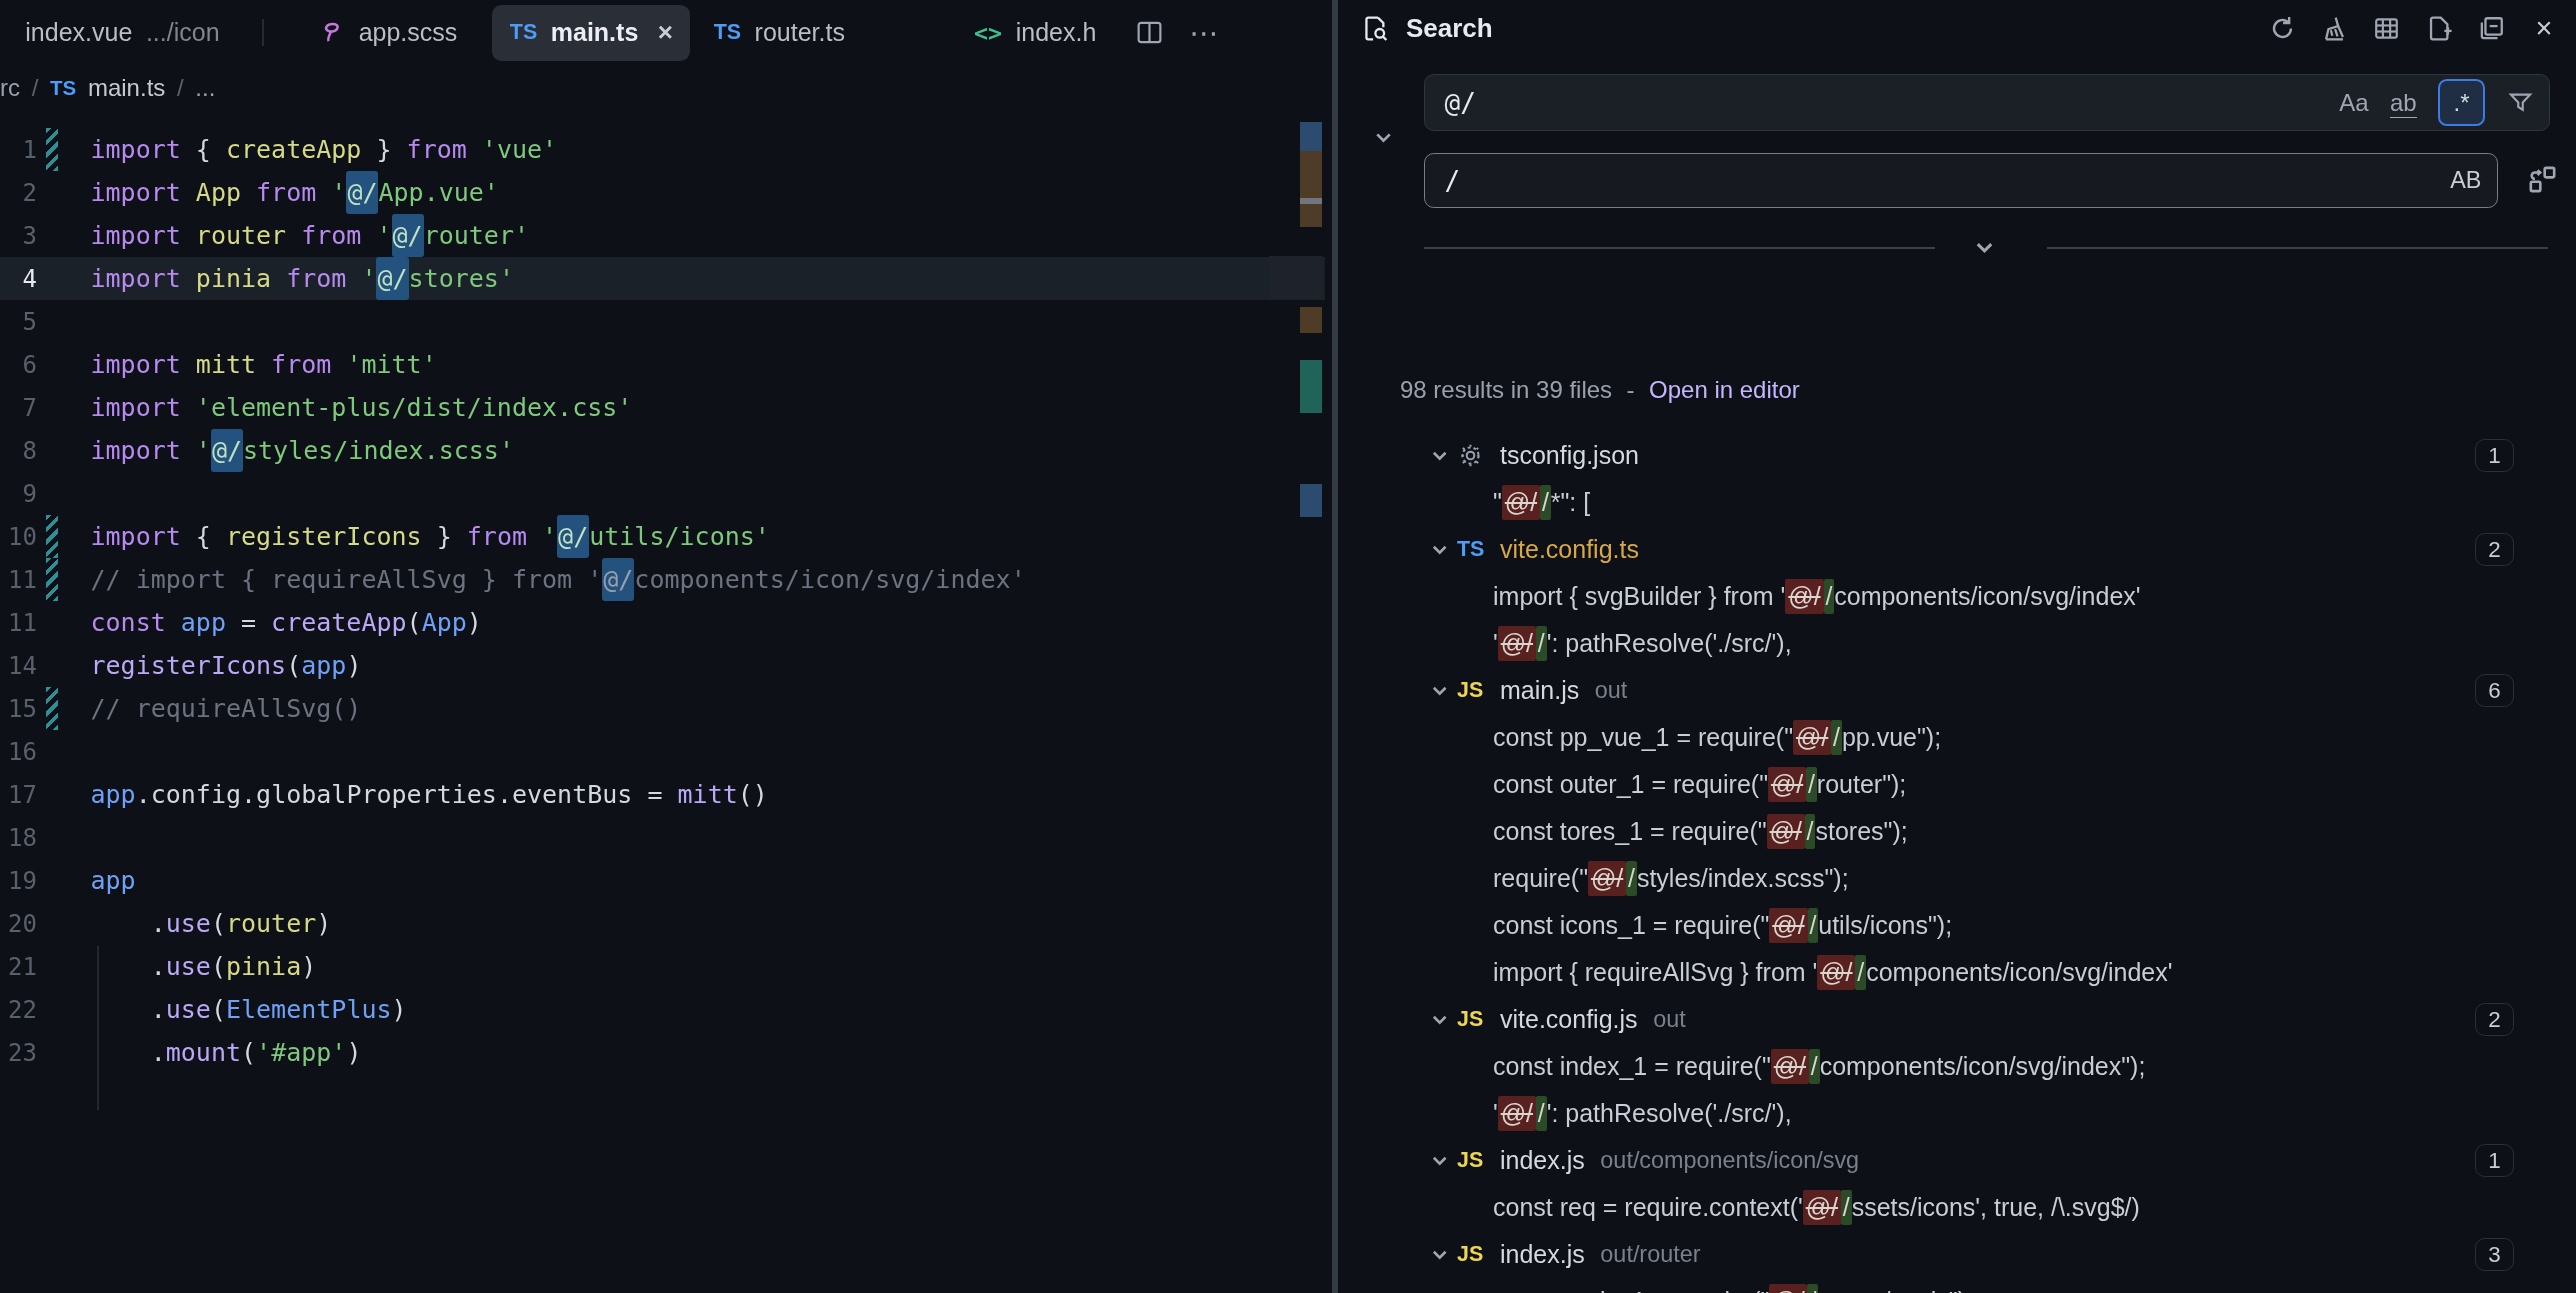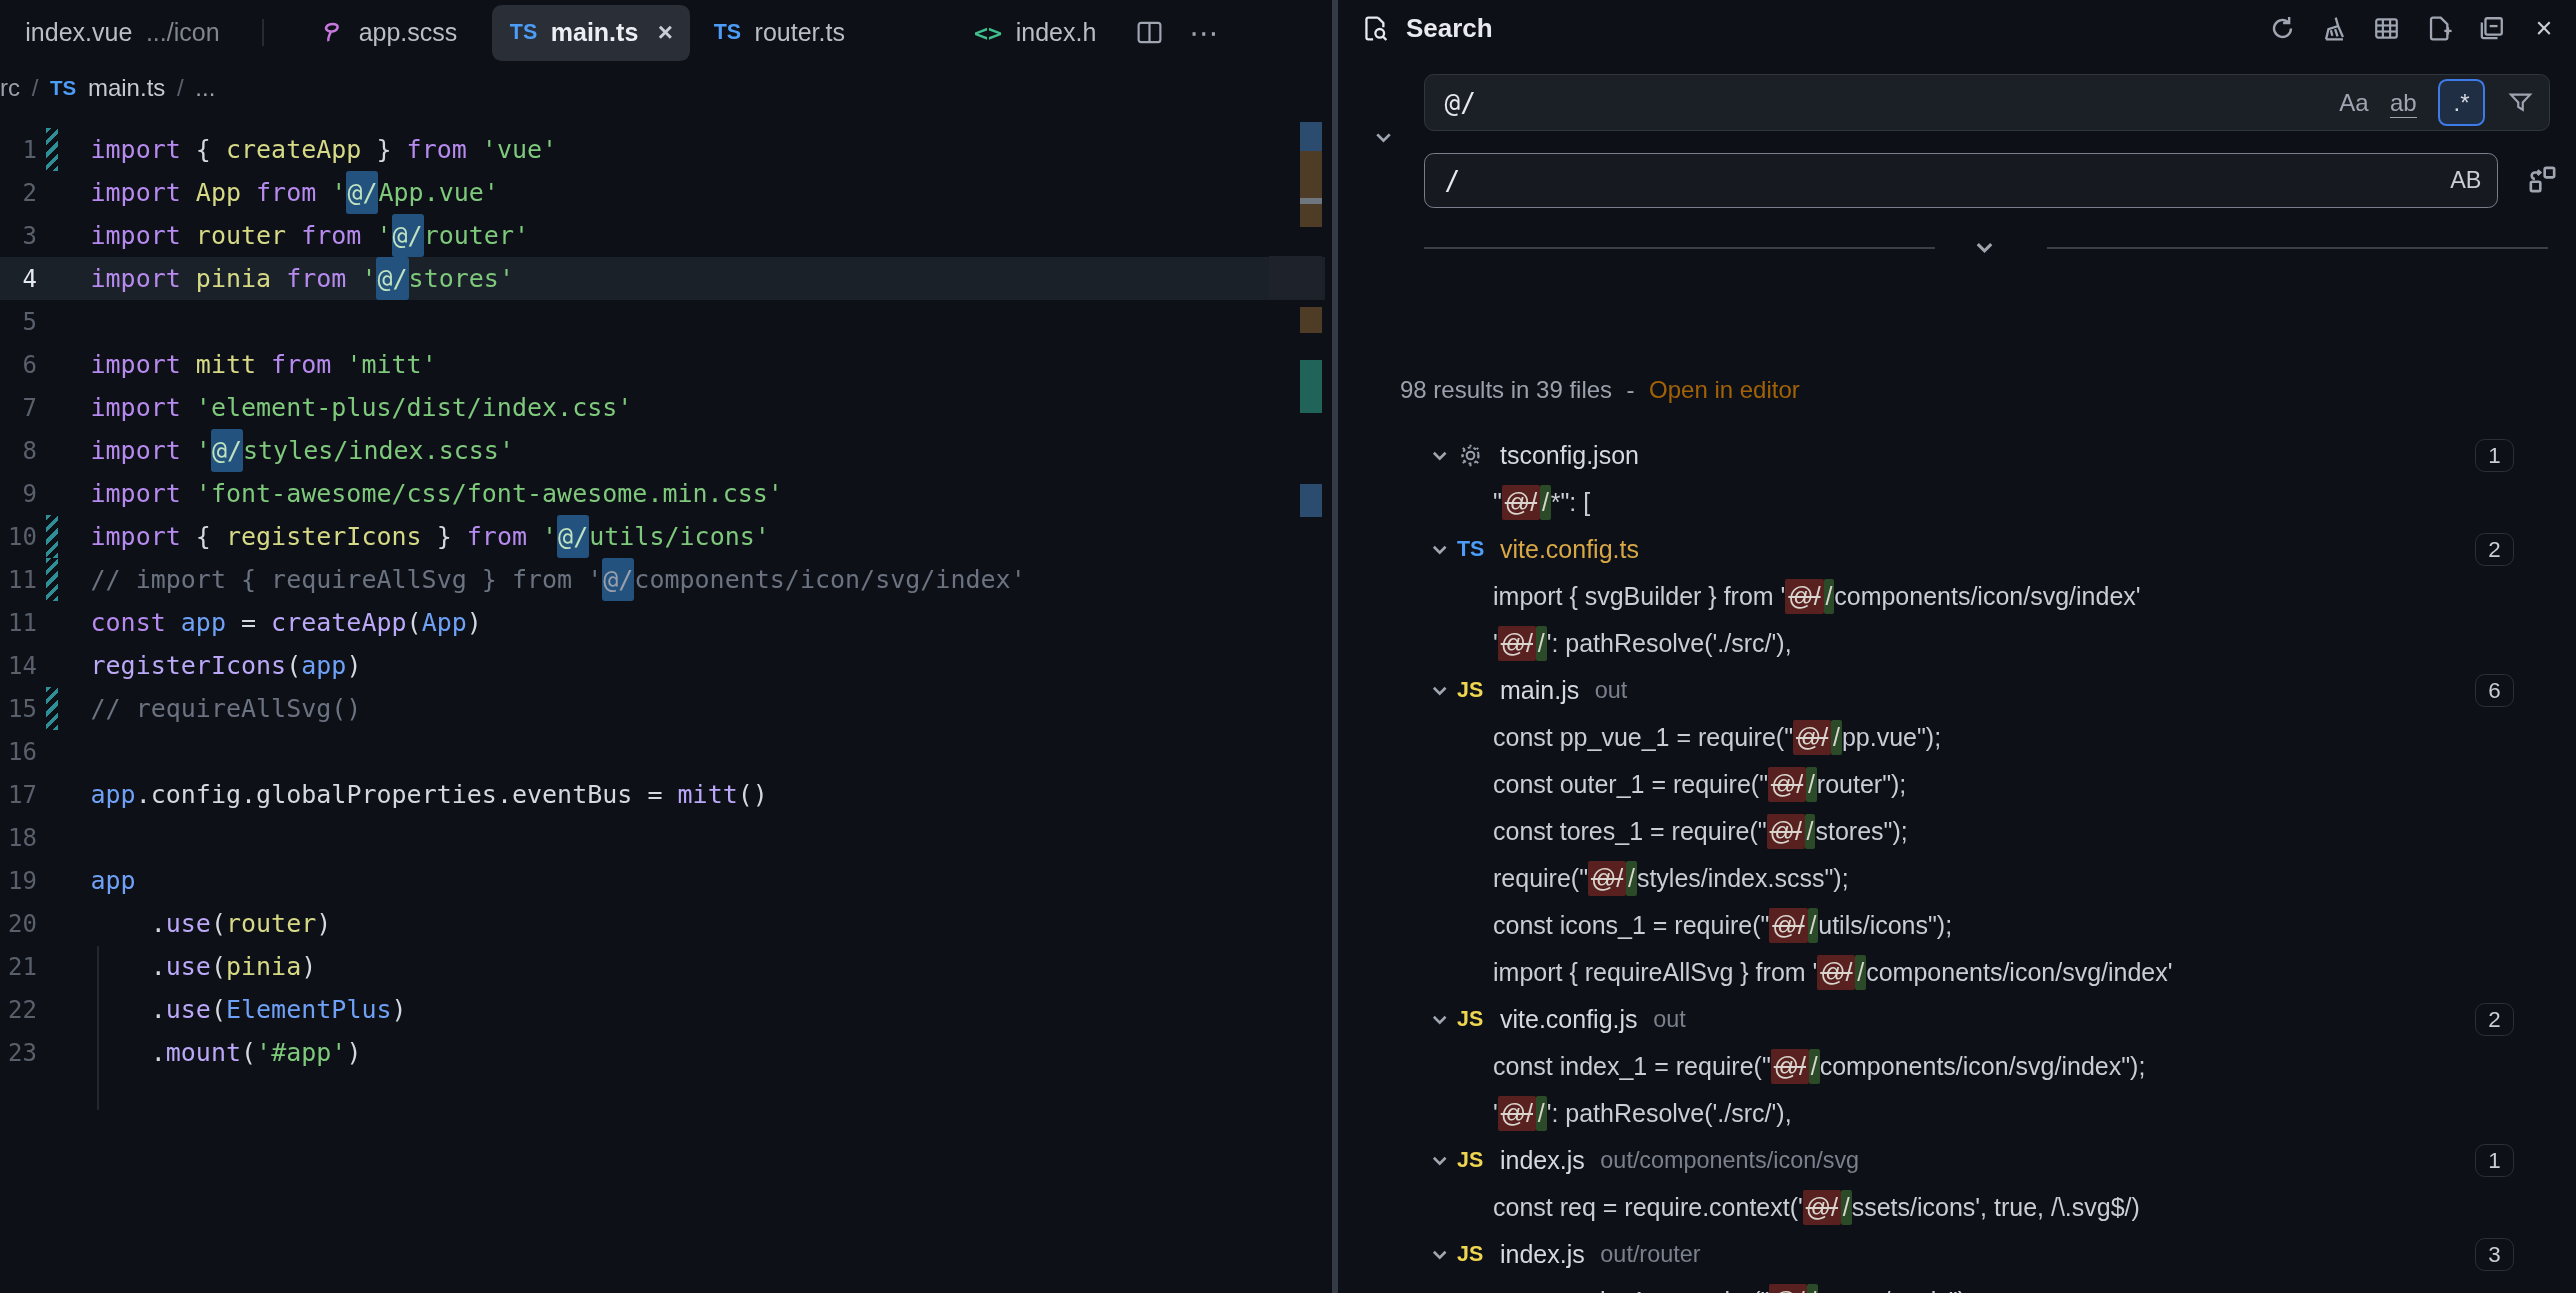--- a/index.html
+++ b/index.html
@@ -71,21 +71,21 @@
   .replacebox{position:absolute;left:86px;top:153px;width:1072px;height:53px;background:#16191F;
               border:1.9px solid #787E8B;border-radius:9.7px;display:flex;align-items:center;}
   .rtext{margin-left:19.5px;font-family:"DejaVu Sans Mono",monospace;font-size:26px;color:#E6E9EF;flex:1;}
   .ab{margin-right:15.6px;color:#C9CDD5;font-size:23.4px;}
   .replace-all{position:absolute;left:1187px;top:162px;}
 
   .divline{position:absolute;top:247px;height:1.9px;background:#3A4048;}
   .div-chev{position:absolute;left:633px;top:234px;}
 
   .summary{position:absolute;left:62px;top:376px;font-size:24px;color:#9BA1AC;}
-  .summary .link{color:#a16207;margin-left:7.8px;}
+  .summary .link{color:#c4b5fd;margin-left:7.8px;}
 
   .results{position:absolute;left:0;top:432px;right:0;}
   .frow{position:relative;height:47px;display:flex;align-items:center;}
   .frow .chev{position:absolute;left:90px;display:flex;}
   .frow .ficon{position:absolute;left:119px;width:39px;display:flex;font-weight:bold;font-size:21.4px;}
   .frow .fname{margin-left:162px;font-size:25px;color:#D5D9E1;}
   .frow .fname.gold{color:#D8A846;}
   .frow .fpath{margin-left:15.6px;font-size:23.4px;color:#7A818C;}
   .frow .count{position:absolute;right:62px;min-width:39px;height:33px;border:1.9px solid #2A2F38;border-radius:9.7px;
                display:flex;align-items:center;justify-content:center;font-size:22.4px;color:#C9CDD5;padding:0 5.8px;box-sizing:border-box;}
@@ -151,21 +151,21 @@
 
   <div class="code">
       <div class="cline"><span class="lnum">1</span><span class="lmark on"></span><span class="ltext"><span class="tk-kw">import </span><span class="tk-p">{ </span><span class="tk-yb">createApp</span><span class="tk-p"> } </span><span class="tk-kw">from </span><span class="tk-s">'vue'</span></span></div>
       <div class="cline"><span class="lnum">2</span><span class="lmark"></span><span class="ltext"><span class="tk-kw">import </span><span class="tk-yb">App</span><span class="tk-kw"> from </span><span class="tk-s">'</span><span class="tk-sm">@/</span><span class="tk-s">App.vue'</span></span></div>
       <div class="cline"><span class="lnum">3</span><span class="lmark"></span><span class="ltext"><span class="tk-kw">import </span><span class="tk-yb">router</span><span class="tk-kw"> from </span><span class="tk-s">'</span><span class="tk-sm">@/</span><span class="tk-s">router'</span></span></div>
       <div class="cline current"><span class="lnum">4</span><span class="lmark"></span><span class="ltext"><span class="tk-kw">import </span><span class="tk-yb">pinia</span><span class="tk-kw"> from </span><span class="tk-s">'</span><span class="tk-sm">@/</span><span class="tk-s">stores'</span></span></div>
       <div class="cline"><span class="lnum">5</span><span class="lmark"></span></div>
       <div class="cline"><span class="lnum">6</span><span class="lmark"></span><span class="ltext"><span class="tk-kw">import </span><span class="tk-yb">mitt</span><span class="tk-kw"> from </span><span class="tk-s">'mitt'</span></span></div>
       <div class="cline"><span class="lnum">7</span><span class="lmark"></span><span class="ltext"><span class="tk-kw">import </span><span class="tk-s">'element-plus/dist/index.css'</span></span></div>
       <div class="cline"><span class="lnum">8</span><span class="lmark"></span><span class="ltext"><span class="tk-kw">import </span><span class="tk-s">'</span><span class="tk-sm">@/</span><span class="tk-s">styles/index.scss'</span></span></div>
-      <div class="cline"><span class="lnum">9</span><span class="lmark"></span><span class="ltext"><span class="tk-kw">import </span><span class="tk-s">'font-awesome/css/font-awesome.min.css'</span></span></div>
+      <div class="cline"><span class="lnum">9</span><span class="lmark"></span></div>
       <div class="cline"><span class="lnum">10</span><span class="lmark on"></span><span class="ltext"><span class="tk-kw">import </span><span class="tk-p">{ </span><span class="tk-yb">registerIcons</span><span class="tk-p"> } </span><span class="tk-kw">from </span><span class="tk-s">'</span><span class="tk-sm">@/</span><span class="tk-s">utils/icons'</span></span></div>
       <div class="cline"><span class="lnum">11</span><span class="lmark on"></span><span class="ltext"><span class="tk-c">// import { requireAllSvg } from '</span><span class="tk-cm">@/</span><span class="tk-c">components/icon/svg/index'</span></span></div>
       <div class="cline"><span class="lnum">11</span><span class="lmark"></span><span class="ltext"><span class="tk-kw">const </span><span class="tk-var">app</span><span class="tk-p"> = </span><span class="tk-fn">createApp</span><span class="tk-p">(</span><span class="tk-var">App</span><span class="tk-p">)</span></span></div>
       <div class="cline"><span class="lnum">14</span><span class="lmark"></span><span class="ltext"><span class="tk-fn">registerIcons</span><span class="tk-p">(</span><span class="tk-var">app</span><span class="tk-p">)</span></span></div>
       <div class="cline"><span class="lnum">15</span><span class="lmark on"></span><span class="ltext"><span class="tk-c">// requireAllSvg()</span></span></div>
       <div class="cline"><span class="lnum">16</span><span class="lmark"></span><span class="ltext"></span></div>
       <div class="cline"><span class="lnum">17</span><span class="lmark"></span><span class="ltext"><span class="tk-var">app</span><span class="tk-p">.</span><span class="tk-w">config</span><span class="tk-p">.</span><span class="tk-w">globalProperties</span><span class="tk-p">.</span><span class="tk-w">eventBus</span><span class="tk-p"> = </span><span class="tk-fn">mitt</span><span class="tk-p">()</span></span></div>
       <div class="cline"><span class="lnum">18</span><span class="lmark"></span><span class="ltext"></span></div>
       <div class="cline"><span class="lnum">19</span><span class="lmark"></span><span class="ltext"><span class="tk-var">app</span></span></div>
       <div class="cline"><span class="lnum">20</span><span class="lmark"></span><span class="ltext"><span class="tk-p">    .</span><span class="tk-fn">use</span><span class="tk-p">(</span><span class="tk-yb">router</span><span class="tk-p">)</span></span></div>

